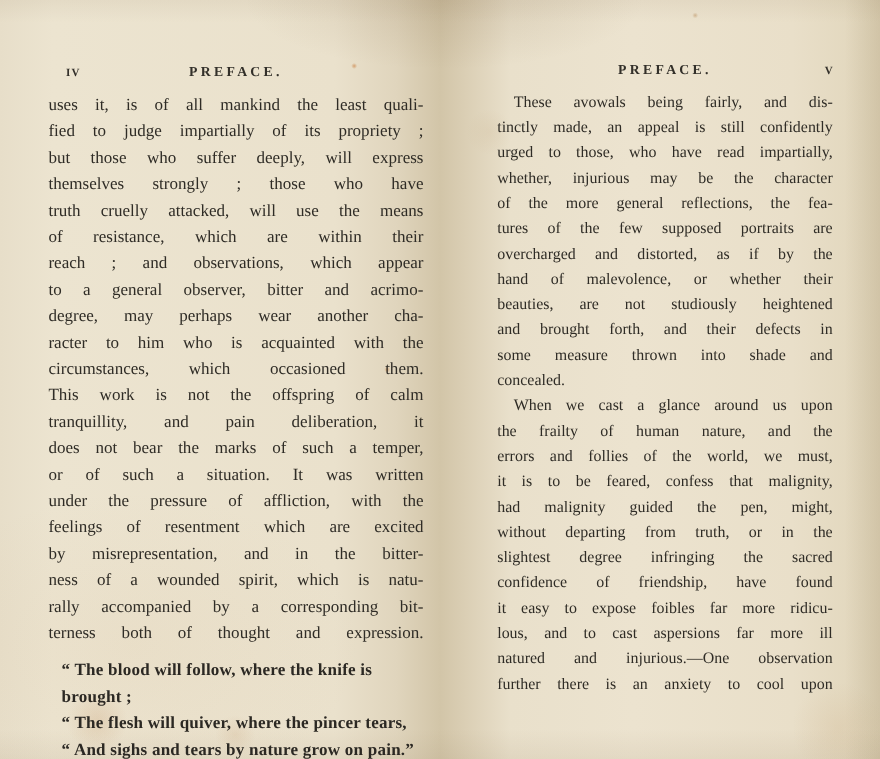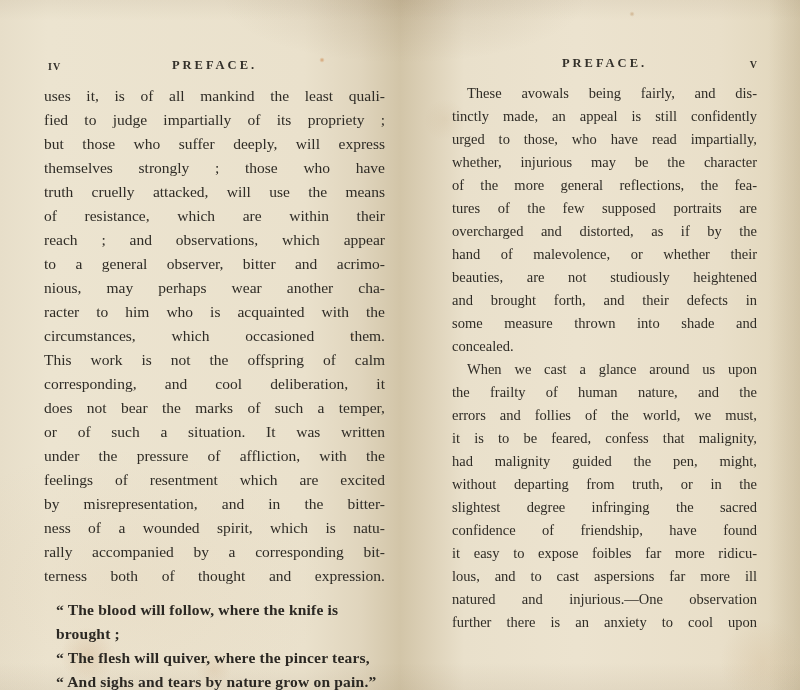--- a/index.html
+++ b/index.html
@@ -44,21 +44,21 @@
   .running-head {
     position: relative; height: 18px;
     font-size: 12.5px; font-weight: bold; letter-spacing: 3px;
     text-align: center; color: #33302a;
   }
   .folio {
     position: absolute; top: 0;
     font-variant: small-caps; font-weight: bold;
     font-size: 14px; letter-spacing: 1px;
   }
-  .folio.left-folio  { left: 4px; }
+  .folio.left-folio  { left: 16px; }
   .folio.right-folio { right: 0; letter-spacing: 0; }
 
   .body-block { margin-top: 8px; }
   .page-col.left  .line { font-size: 15.5px; line-height: 24px; }
   .page-col.right .line { font-size: 14.5px; line-height: 23px; }
   .line {
     text-align: justify;
     text-align-last: justify;
     white-space: normal;
     color: #2f2c26;
@@ -87,25 +87,25 @@
     </div>
     <div class="body-block para" data-first-indent="false">
         <div class="line">uses it, is of all mankind the least quali-</div>
         <div class="line">fied to judge impartially of its propriety ;</div>
         <div class="line">but those who suffer deeply, will express</div>
         <div class="line">themselves strongly ; those who have</div>
         <div class="line">truth cruelly attacked, will use the means</div>
         <div class="line">of resistance, which are within their</div>
         <div class="line">reach ; and observations, which appear</div>
         <div class="line">to a general observer, bitter and acrimo-</div>
-        <div class="line">nious, may perhaps wear another cha-</div>
+        <div class="line">degree, may perhaps wear another cha-</div>
         <div class="line">racter to him who is acquainted with the</div>
         <div class="line">circumstances, which occasioned them.</div>
         <div class="line">This work is not the offspring of calm</div>
-        <div class="line">corresponding, and cool deliberation, it</div>
+        <div class="line">tranquillity, and pain deliberation, it</div>
         <div class="line">does not bear the marks of such a temper,</div>
         <div class="line">or of such a situation. It was written</div>
         <div class="line">under the pressure of affliction, with the</div>
         <div class="line">feelings of resentment which are excited</div>
         <div class="line">by misrepresentation, and in the bitter-</div>
         <div class="line">ness of a wounded spirit, which is natu-</div>
         <div class="line">rally accompanied by a corresponding bit-</div>
         <div class="line">terness both of thought and expression.</div>
       </div>
     <div class="quote-block">

